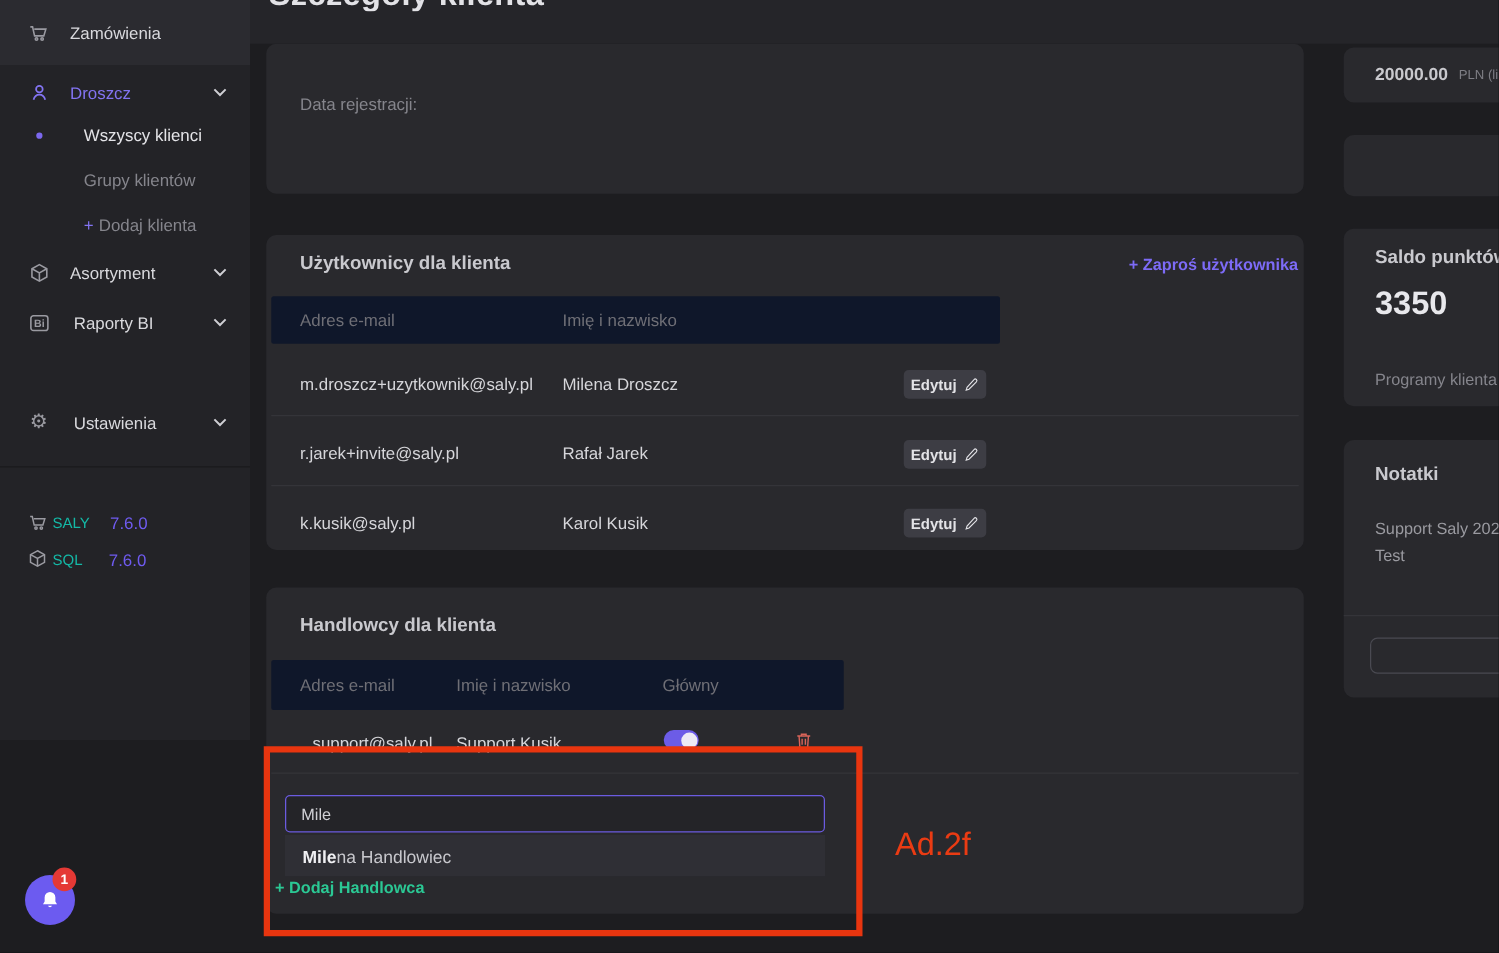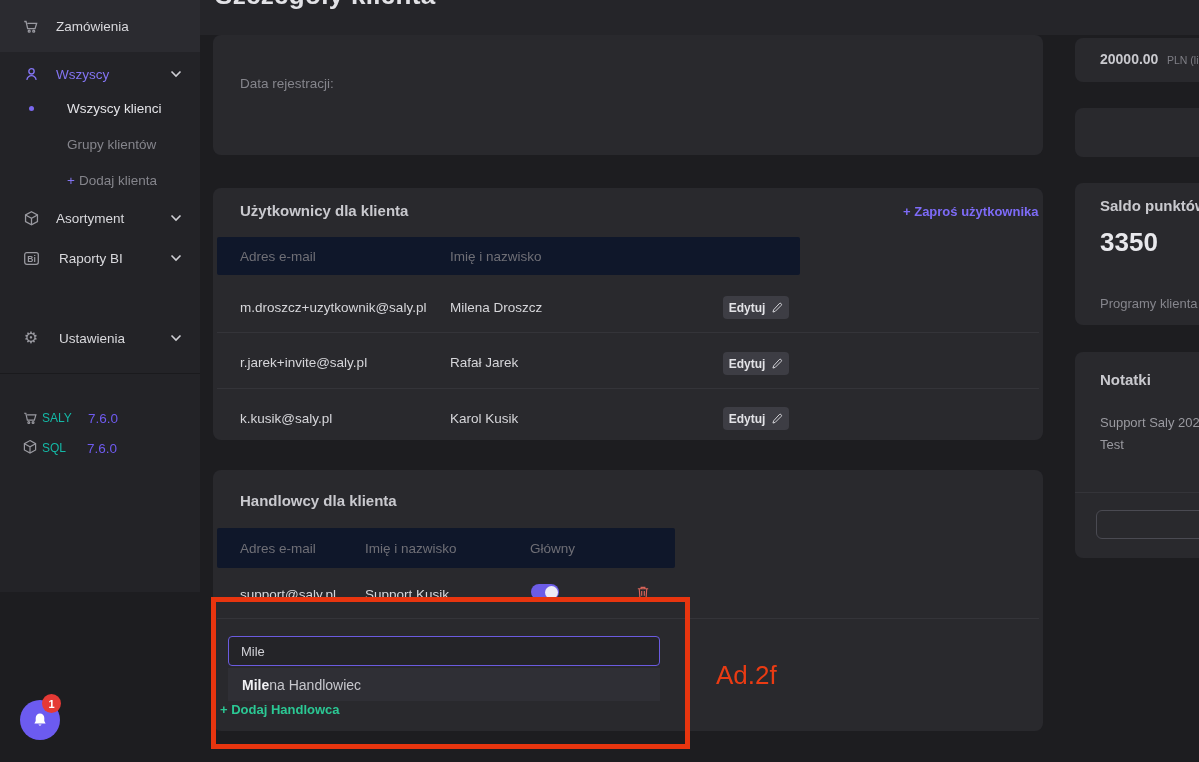--- a/index.html
+++ b/index.html
@@ -91,21 +91,21 @@
       <span class="lbl">Zamówienia</span>
     </div>
 
     <div class="side-item" style="top:54px;">
       <span class="ico accent-text">
         <svg width="17" height="17" viewBox="0 0 16 16" fill="none" stroke="currentColor" stroke-width="1.3">
           <circle cx="8" cy="5" r="2.5"></circle>
             <path d="M3.6 13c.7-2.6 2.3-3.9 4.4-3.9s3.7 1.3 4.4 3.9"></path>
         </svg>
       </span>
-      <span class="lbl accent-text">Wszyscy</span>
+      <span class="lbl accent-text">Droszcz</span>
       <span class="chev">
         <svg width="12" height="8" viewBox="0 0 12 8" fill="none" stroke="currentColor" stroke-width="1.6">
             <path d="M1.5 1.5 6 6l4.5-4.5"></path>
           </svg>
       </span>
     </div>
 
     <div class="sub-item sel" style="top:93px;">
       <span class="bullet"></span>
       <span class="lbl">Wszyscy klienci</span>
@@ -235,21 +235,21 @@
 
   <section class="card" style="left:213px; top:470px; width:830px; height:261px;">
     <span class="card-title" style="left:27px; top:22px;">Handlowcy dla klienta</span>
 
     <div class="thead" style="left:4px; top:58px; width:458px; height:40px;">
       <span style="left:23px;">Adres e-mail</span>
       <span style="left:148px;">Imię i nazwisko</span>
       <span style="left:313px;">Główny</span>
     </div>
 
-    <span class="cell" style="left:27px; top:117px;">support@saly.pl</span>
+    <span class="cell" style="left:37px; top:117px;">support@saly.pl</span>
     <span class="cell" style="left:152px; top:117px;">Support Kusik</span>
     <div class="toggle" style="left:318px; top:114px;">
       <span class="knob"></span>
     </div>
     <button class="trash-btn" style="left:412px; top:104px;">
       <span>
         <svg width="14" height="15" viewBox="0 0 14 16" fill="none" stroke="currentColor" stroke-width="1.2">
           <path d="M1.5 4h11M5 4V2.5h4V4M3 4l.7 10h6.6L11 4M5.6 6.5v5M8.4 6.5v5"></path>
         </svg>
       </span>

